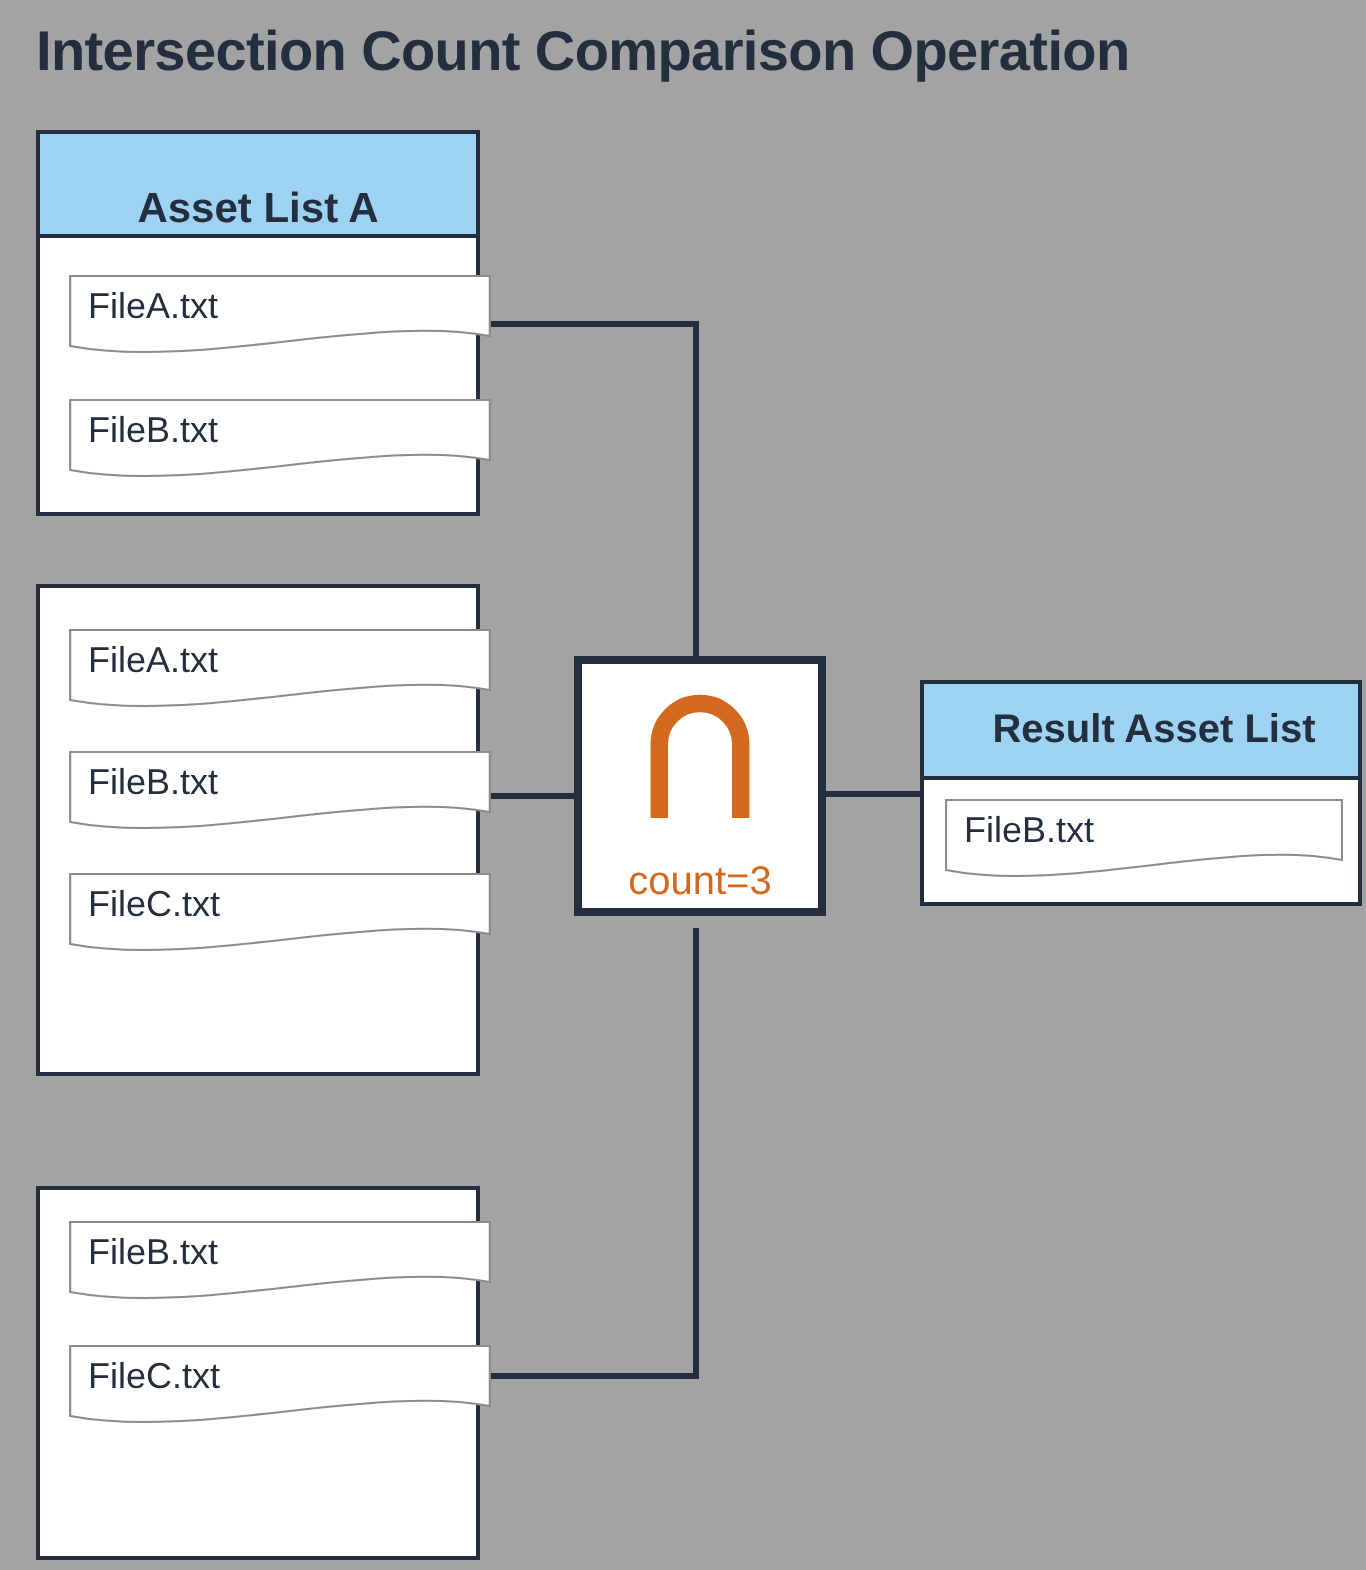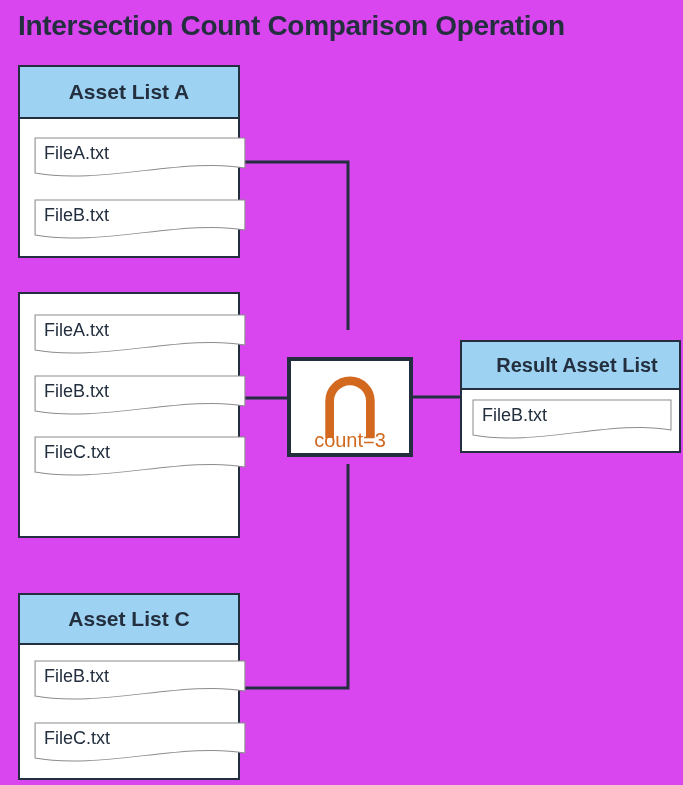--- a/index.html
+++ b/index.html
@@ -5,21 +5,21 @@
   html, body {
     margin: 0;
     padding: 0;
     background: #ffffff;
     font-family: "Liberation Sans", "DejaVu Sans", sans-serif;
   }
   .canvas {
     position: relative;
     width: 683px;
     height: 785px;
-    background: #d946ef;
+    background: #a3a3a3;
     overflow: hidden;
   }
   .diagram-title {
     position: absolute;
     left: 18px;
     top: 10px;
     margin: 0;
     font-size: 28px;
     font-weight: bold;
     letter-spacing: -0.3px;
@@ -54,21 +54,21 @@
     background: #9DD2F2;
     border-bottom: 2px solid #232F3E;
     display: flex;
     align-items: center;
     justify-content: center;
     font-weight: bold;
     font-size: 21px;
     color: #232F3E;
     height: 48px;
   }
-  .box-a .list-header { height: 50px; }
+  .box-a .list-header { height: 50px; align-items: flex-end; }
   .box-b .list-header, .box-c .list-header { height: 48px; }
   .box-result .list-header { height: 46px; font-size: 20px; padding-left: 13px; }
 
   .list-body {
     position: relative;
     padding: 18px 12px 0 14px;
   }
   .box-b .list-body { padding-top: 20px; }
   .box-c .list-body { padding-top: 15px; }
   .box-result .list-body { padding: 9px 11px 0 10px; }
@@ -100,25 +100,24 @@
     font-size: 18px;
     color: #232F3E;
     white-space: nowrap;
   }
 
   .op-box {
     position: absolute;
     left: 287px;
     top: 328px;
     width: 126px;
-    height: 100px;
+    height: 130px;
     background: #ffffff;
     border: 4px solid #232F3E;
     box-sizing: border-box;
-    margin-top: 29px;
   }
   .op-symbol {
     display: block;
     margin: 13px auto 0 auto;
     width: 56px;
     height: 64px;
   }
   .op-symbol path {
     fill: none;
     stroke: #D2691E;
@@ -186,23 +185,20 @@
       <div class="file-item">
         <svg class="doc-shape" viewBox="0 0 196 45" preserveAspectRatio="none">
             <path d="M1,1 H195 V31 C140,20 60,48 1,36 Z"></path>
           </svg>
         <span class="file-label">FileC.txt</span>
       </div>
     </div>
   </div>
 
   <div class="list-box box-c">
-    <div class="list-header">
-      <span>Asset List C</span>
-    </div>
     <div class="list-body">
       <div class="file-item">
         <svg class="doc-shape" viewBox="0 0 196 45" preserveAspectRatio="none">
             <path d="M1,1 H195 V31 C140,20 60,48 1,36 Z"></path>
           </svg>
         <span class="file-label">FileB.txt</span>
       </div>
       <div class="file-item">
         <svg class="doc-shape" viewBox="0 0 196 45" preserveAspectRatio="none">
             <path d="M1,1 H195 V31 C140,20 60,48 1,36 Z"></path>

